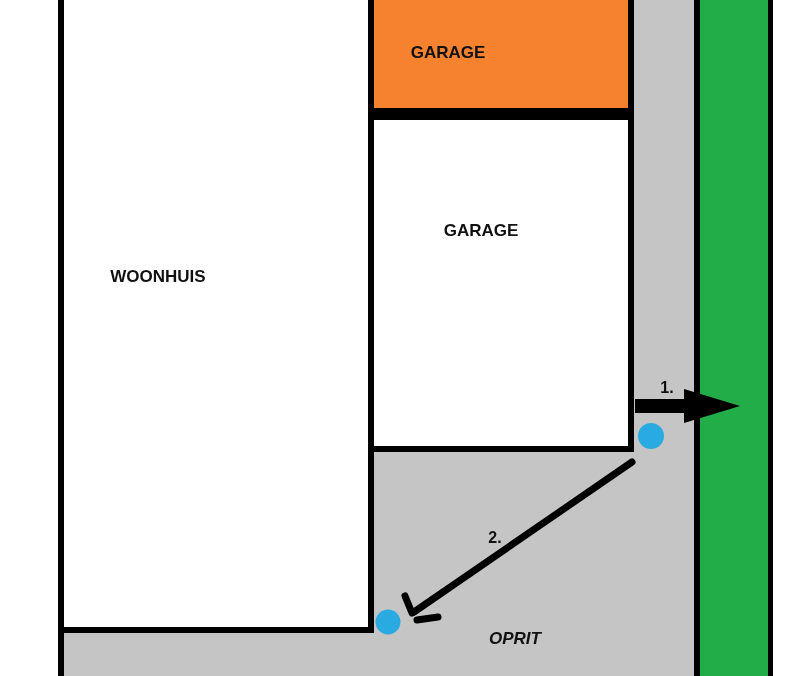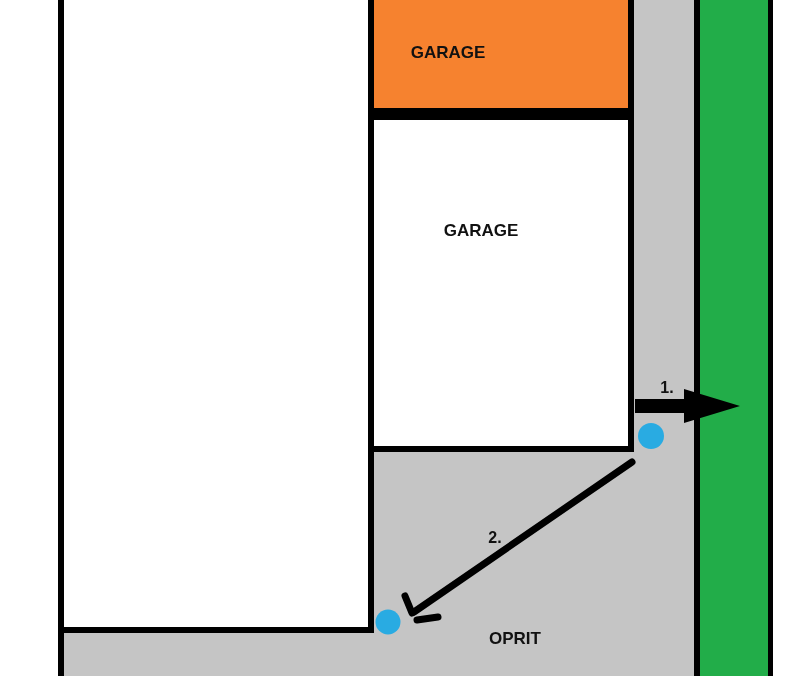--- a/index.html
+++ b/index.html
@@ -53,21 +53,21 @@
     z-index: 4;
     font-weight: bold;
     font-size: 17px;
     color: #111111;
     white-space: nowrap;
     text-align: center;
   }
   .label-woonhuis { left: 103px; top: 267px; width: 110px; }
   .label-garage   { left: 398px; top: 43px;  width: 100px; }
   .label-carport  { left: 431px; top: 221px; width: 100px; }
-  .label-oprit    { left: 465px; top: 629px; width: 100px; }
+  .label-oprit    { left: 465px; top: 629px; width: 100px; font-style: italic; }
   .label-step1    { left: 652px; top: 379px; width: 30px; font-size: 16px; }
   .label-step2    { left: 480px; top: 529px; width: 30px; font-size: 16px; }
 </style>
 </head>
 <body>
 
 <div class="canvas">
 
   <div class="region gray-right"></div>
   <div class="region gray-mid"></div>
@@ -89,19 +89,20 @@
 
     <circle cx="651" cy="436" r="13" style="fill: var(--marker-blue);"></circle>
 
     <line x1="632" y1="462" x2="414" y2="612" style="stroke: var(--outline);" stroke-width="7" stroke-linecap="round"></line>
     <line x1="405" y1="596" x2="412" y2="613" style="stroke: var(--outline);" stroke-width="7" stroke-linecap="round"></line>
     <line x1="417" y1="620" x2="438" y2="617" style="stroke: var(--outline);" stroke-width="7" stroke-linecap="round"></line>
 
     <circle cx="388" cy="622" r="12.5" style="fill: var(--marker-blue);"></circle>
   </svg>
 
+  <div class="label label-woonhuis">WOONHUIS</div>
   <div class="label label-garage">GARAGE</div>
   <div class="label label-carport">GARAGE</div>
   <div class="label label-oprit">OPRIT</div>
   <div class="label label-step1">1.</div>
   <div class="label label-step2">2.</div>
 
 </div>
 
 </body></html>

